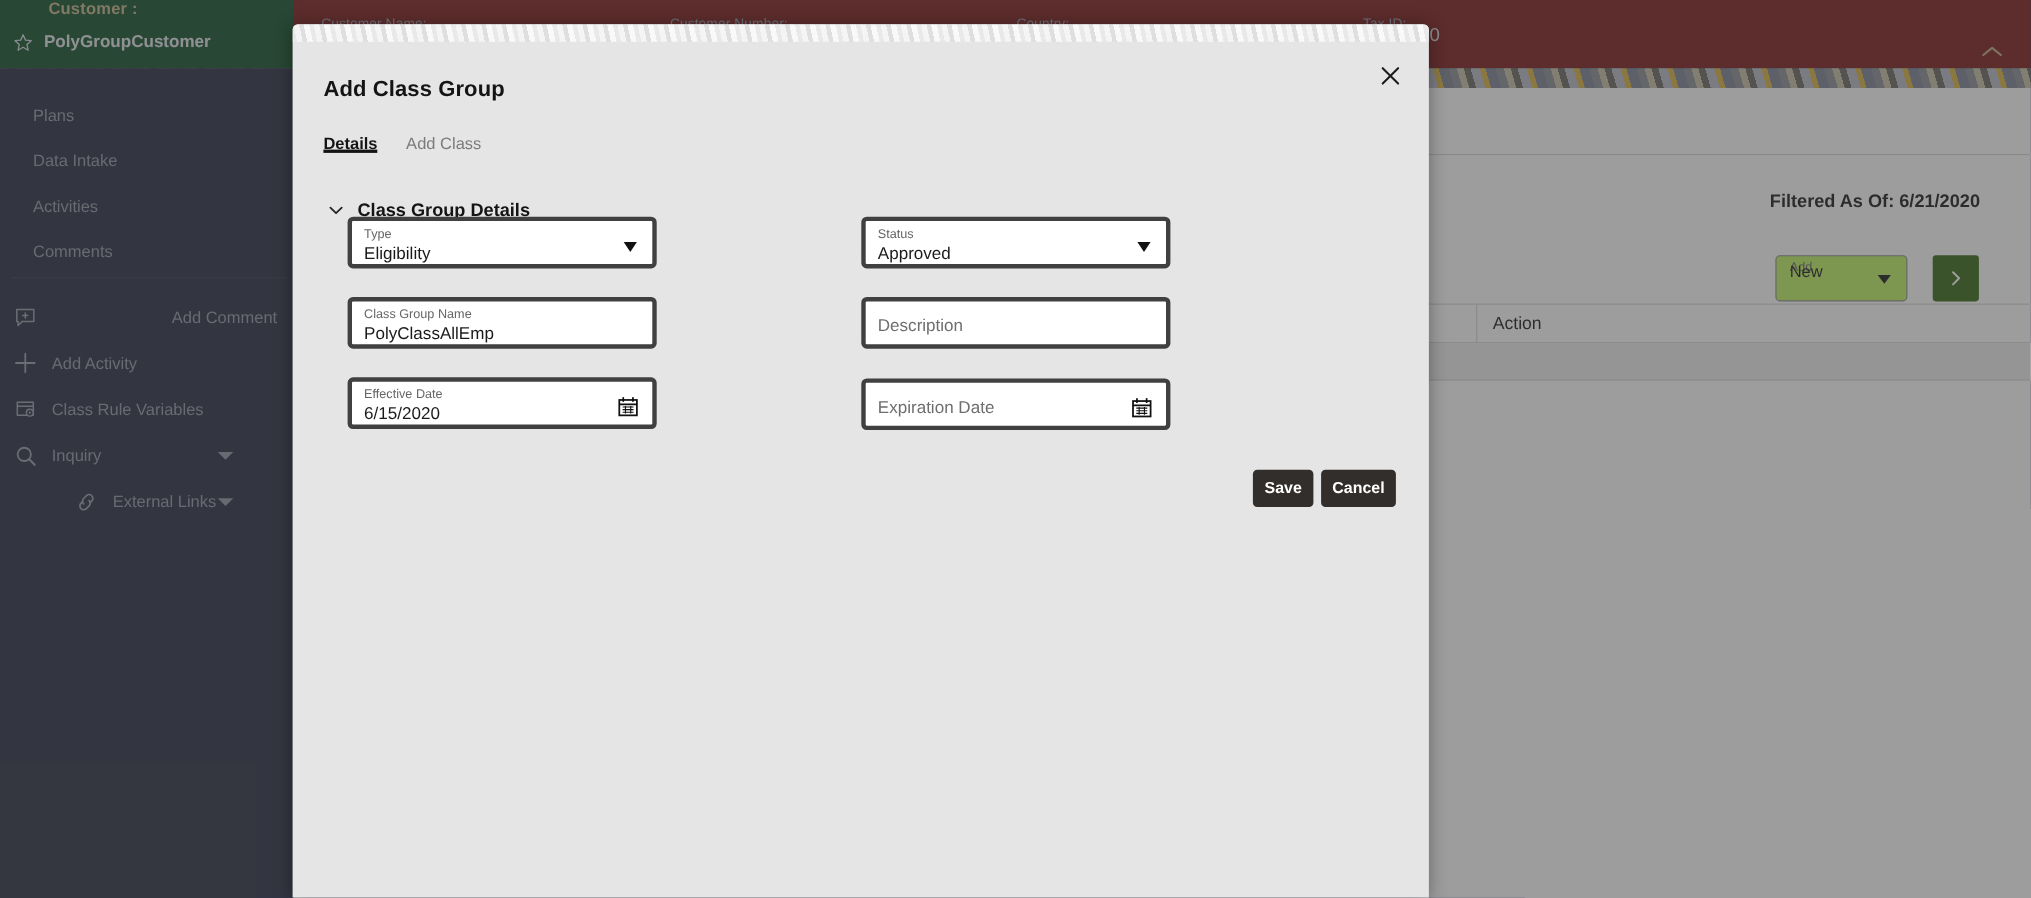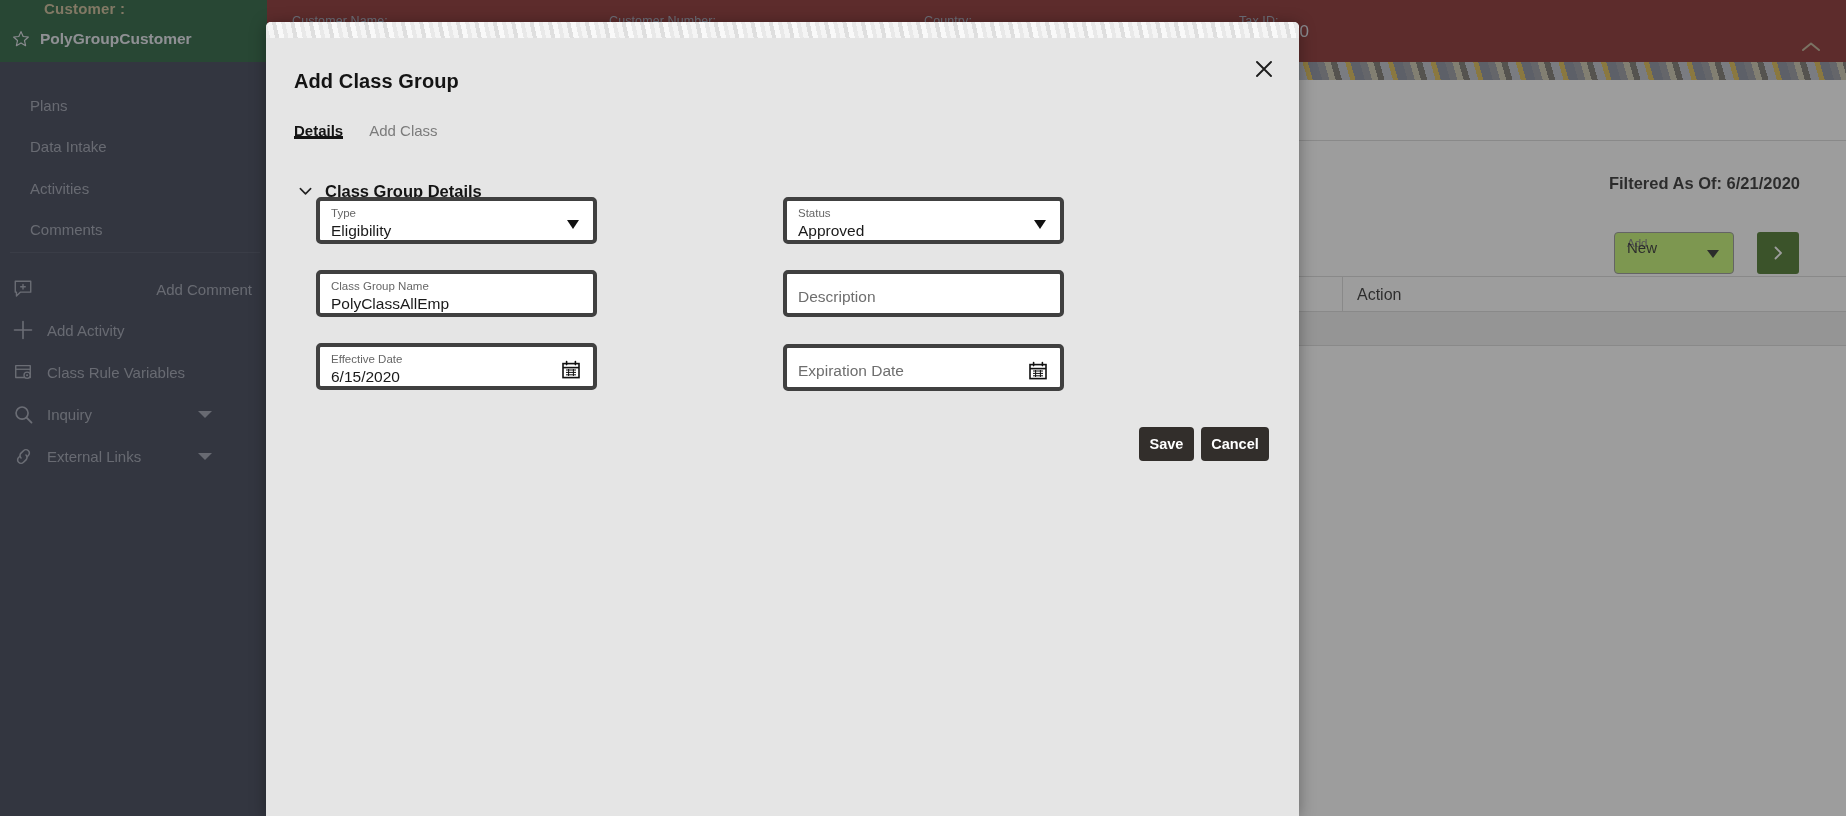--- a/index.html
+++ b/index.html
@@ -404,21 +404,21 @@
       <span class="ic">
         <svg width="21" height="21" viewBox="0 0 22 22">
           <circle cx="9.5" cy="9.5" r="6.3" fill="none" stroke="currentColor" stroke-width="1.7"></circle>
           <path d="M14.2 14.2 L19.4 19.4" stroke="currentColor" stroke-width="1.9" stroke-linecap="round"></path>
         </svg>
       </span>
       <span class="lbl">Inquiry</span>
       <span class="caret"></span>
     </div>
 
-    <div class="side-row" style="top:383px;">
+    <div class="side-row" style="top:383px;justify-content:center;">
       <span class="ic">
         <svg width="21" height="21" viewBox="0 0 22 22">
           <path d="M8.4 12.6 a3.6 3.6 0 0 1 0-5.1 l2.6-2.6 a3.6 3.6 0 0 1 5.1 5.1 l-1.3 1.3" fill="none" stroke="currentColor" stroke-width="1.6" stroke-linecap="round"></path>
           <path d="M13.6 9.4 a3.6 3.6 0 0 1 0 5.1 l-2.6 2.6 a3.6 3.6 0 0 1 -5.1 -5.1 l1.3 -1.3" fill="none" stroke="currentColor" stroke-width="1.6" stroke-linecap="round"></path>
         </svg>
       </span>
       <span class="lbl">External Links</span>
       <span class="caret"></span>
     </div>
   </div>

